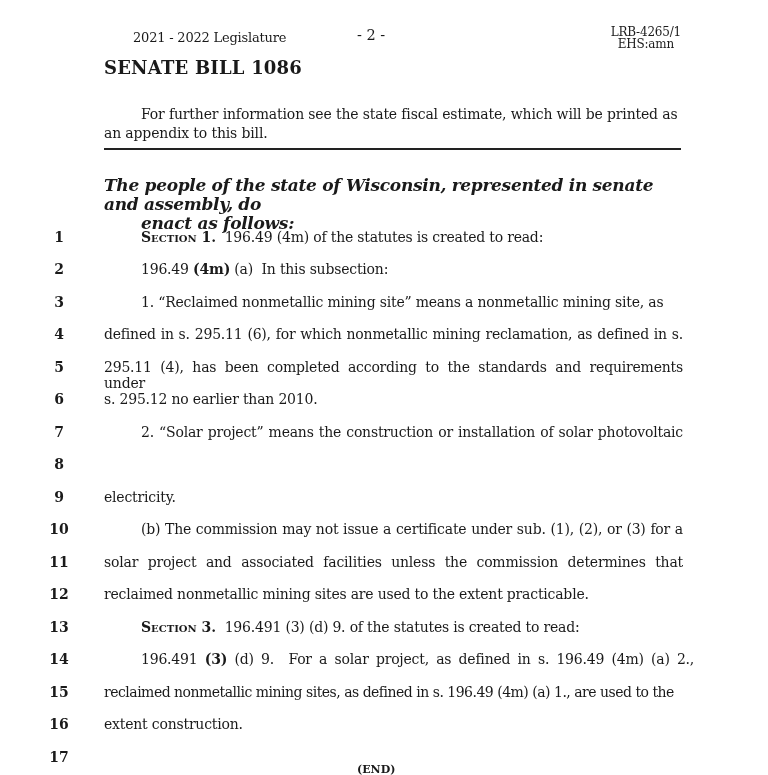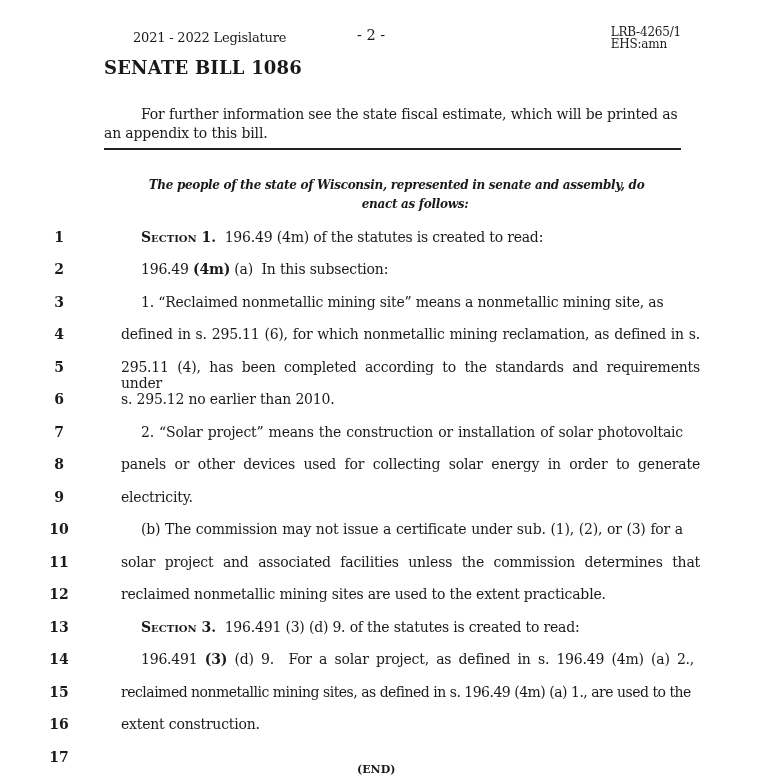--- a/index.html
+++ b/index.html
@@ -29,21 +29,21 @@
     }
     .hdr-center {
       position: absolute;
       left: 357px; top: 27px;
       font-size: 14.5px;
     }
     .hdr-right {
       position: absolute;
       right: 87px; top: 26px;
       font-size: 12px;
-      text-align: left;
+      text-align: center;
       line-height: 12px;
       letter-spacing: -0.2px;
     }
     .bill-title {
       position: absolute;
       left: 104px; top: 57px;
       font-size: 18px;
       font-weight: bold;
       letter-spacing: 0.2px;
     }
@@ -60,45 +60,44 @@
       position: absolute;
       left: 104px; top: 148px;
       width: 577px;
       height: 2px;
       background: #222;
     }
     .enact {
       position: absolute;
       left: 104px; top: 176px;
       width: 585px;
-      font-size: 12px;
+      font-size: 17px;
       font-weight: bold;
       font-style: italic;
       line-height: 19px;
       letter-spacing: -0.3px;
-      text-align: center;
     }
     .enact .second { padding-left: 37px; display: block; }
     .line {
       position: absolute;
       left: 0;
       width: 768px;
       height: 20px;
     }
     .ln {
       position: absolute;
       left: 48px;
       width: 22px;
       text-align: center;
       font-size: 14px;
       font-weight: bold;
     }
     .txt {
       position: absolute;
-      left: 121px;
+      left: 104px;
       width: 579px;
       font-size: 14px;
       white-space: nowrap;
       letter-spacing: -0.2px;
     }
     .txt.indent { left: 141px; width: 542px; }
     .txt.justify {
       white-space: normal;
       text-align: justify;
       text-align-last: justify;
@@ -169,21 +168,20 @@
     <span class="txt">s. 295.12 no earlier than 2010.</span>
   </div>
 
   <div class="line" style="top:424px">
     <span class="ln">7</span>
     <span class="txt indent justify">2.  “Solar project” means the construction or installation of solar photovoltaic</span>
   </div>
 
   <div class="line" style="top:456px">
     <span class="ln">8</span>
-    <span class="txt justify">panels or other devices used for collecting solar energy in order to generate</span>
   </div>
 
   <div class="line" style="top:489px">
     <span class="ln">9</span>
     <span class="txt">electricity.</span>
   </div>
 
   <div class="line" style="top:521px">
     <span class="ln">10</span>
     <span class="txt indent justify">(b)  The commission may not issue a certificate under sub. (1), (2), or (3) for a</span>

